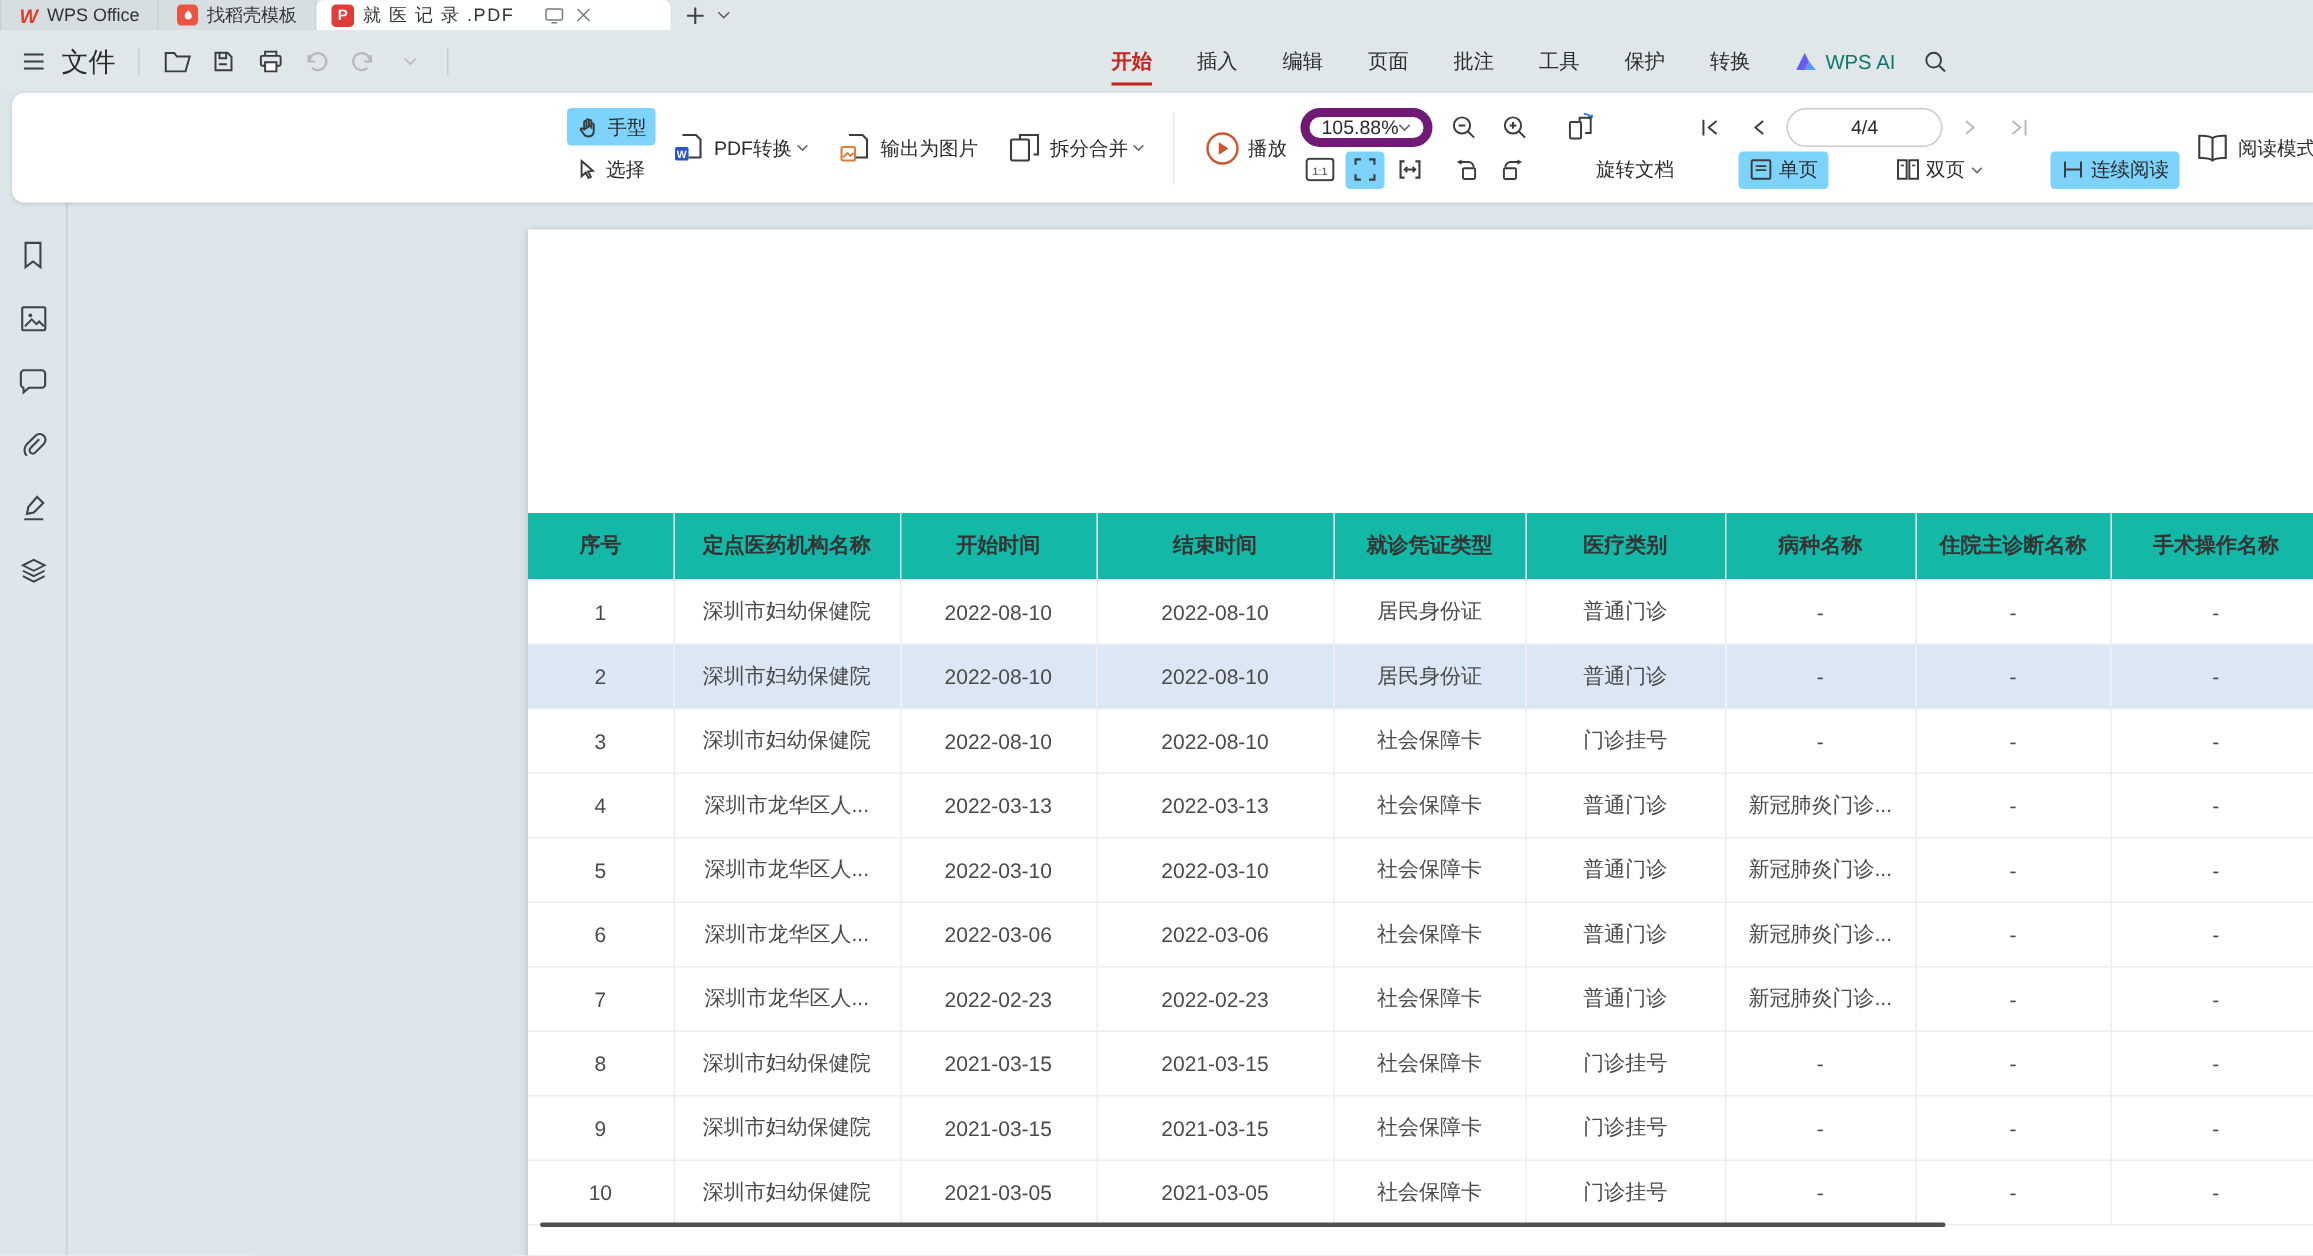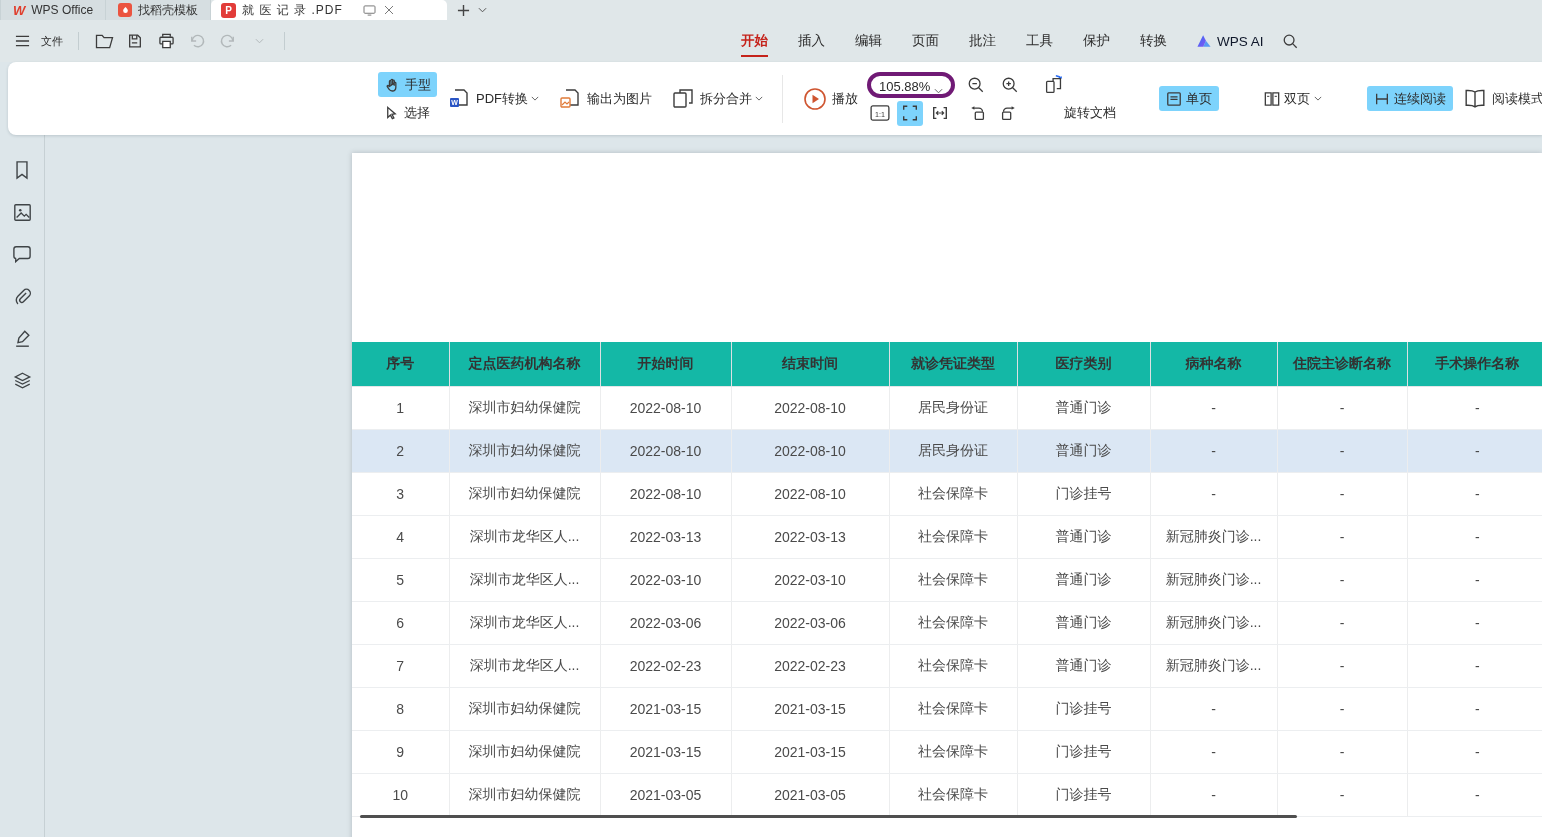--- a/index.html
+++ b/index.html
@@ -15,46 +15,46 @@
          border-right:1px solid #c8d2d5; color:#333; }
   .tab.first { border-left:1px solid #c8d2d5; }
   .tab.active { background:#ffffff; border:none; border-radius:5px 5px 0 0; padding:0 10px; min-width:236px; }
   .tab .title-sp { letter-spacing:1px; }
   .tab-btns { display:flex; align-items:center; gap:8px; margin-left:14px; color:#7a7a7a; }
   .newtab { display:flex; align-items:center; gap:8px; padding:0 10px; color:#444; }
 
   
   .menubar { position:relative; height:42px; background:#e0e7e9; }
   .file-group { position:absolute; left:10px; top:0; height:42px; display:flex; align-items:center; gap:7px; }
-  .file-label { font-size:11px; margin-right:2px;text-align:center; }
+  .file-label { font-size:18px; margin-right:2px;text-align:center; }
   .mb-sep { width:1px; height:18px; background:#c3cdd0; margin:0 6px; }
   .mb-ic { width:24px; height:24px; display:flex; align-items:center; justify-content:center; border-radius:3px; color:#3c3c3c; }
   .mb-ic.dis { color:#b2b8ba; }
   .menu-tabs { position:absolute; left:726px; top:0; height:42px; display:flex; align-items:center; font-size:13.5px; }
   .menu-tab { padding:0 15px; height:42px; display:flex; align-items:center; position:relative; color:#2b2b2b; }
   .menu-tab.active { color:#c5231b; font-weight:bold; }
   .menu-tab.active::after { content:""; position:absolute; left:15px; right:15px; bottom:5px; height:2px; background:#c5231b; }
-  .wpsai { display:flex; align-items:center; gap:5px; margin-left:14px; font-size:13.5px; color:#0f172a; }
+  .wpsai { display:flex; align-items:center; gap:5px; margin-left:14px; font-size:13.5px; color:#0f766e; }
   .menu-search { margin-left:18px; color:#3c3c3c; }
 
   
   .toolbar { position:relative; margin-left:8px; height:73px; background:#fff;
              border-radius:8px 0 0 8px; box-shadow:0 1px 3px rgba(40,60,70,.18);
              display:flex; align-items:center; padding-left:370px; font-size:13px; color:#2b2b2b; }
   .vsep { width:1px; height:48px; background:#e7e7e7; margin:0 10px; flex:none; }
   .tcol2 { display:flex; flex-direction:column; gap:3px; justify-content:center; }
   .trow { display:flex; align-items:center; gap:5px; height:25px; padding:0 6px; border-radius:3px; white-space:nowrap; }
   .trow.sel, .ibtn.sel, .chip.sel { background:#7dd3fc;justify-content:center; }
   .bigbtn { display:flex; flex-direction:row; align-items:center; justify-content:center; gap:4px;
             padding:0 9px; height:62px; border-radius:4px; white-space:nowrap; }
   .bigbtn .lbl { display:flex; align-items:center; gap:3px; }
   .ibtn { width:26px; height:25px; display:flex; align-items:center; justify-content:center; border-radius:3px; color:#3c3c3c; }
   .chip { display:flex; align-items:center; gap:4px; height:25px; padding:0 7px; border-radius:3px; white-space:nowrap;margin-left:32px; }
-  .zoombox { display:flex; align-items:flex-end; justify-content:space-between; width:88px; height:26px;
-             border:4px solid #701a75; border-radius:13px; padding:0 8px; font-size:13px; }
+  .zoombox { display:flex; align-items:center; justify-content:space-between; width:88px; height:26px;
+             border:6px solid #701a75; border-radius:13px; padding:0 8px; font-size:13px; }
   .pagebox { width:104px; height:26px; border:1px solid #c9c9c9; border-radius:13px;
              display:flex; align-items:center; justify-content:center; font-size:13px; }
   .navrow { display:flex; align-items:center; gap:6px; height:26px; }
   .chev { color:#666; }
 
   
   .content { display:flex; height:702px; }
   .side { width:45px; flex:none; border-right:1px solid #c6d0d4; display:flex; flex-direction:column;
           align-items:center; padding-top:24px; gap:20px; color:#3f4447; }
   .side .sic { width:22px; height:22px; display:flex; align-items:center; justify-content:center; }
@@ -330,20 +330,45 @@
             <path d="M14 6.5V2.5l3.5 2L14 6.5z" fill="#3c3c3c"></path>
             <path d="M15 4.5H9a4 4 0 0 0-4 4" fill="none" stroke="#3c3c3c" stroke-width="1.3"></path>
             <rect x="4" y="9" width="9" height="8" rx="1" fill="none" stroke="#3c3c3c" stroke-width="1.3"></rect>
           </svg>
       </span>
       <span class="chip">旋转文档</span>
     </div>
   </div>
 
   <div class="tcol2" style="margin-left:4px;">
+    <div class="navrow">
+      <span class="ibtn">
+        <svg class="i" width="14" height="14" viewBox="0 0 16 16">
+            <path d="M3 2v12M13 3l-6 5 6 5" fill="none" stroke="#3c3c3c" stroke-width="1.3"></path>
+          </svg>
+      </span>
+      <span class="ibtn">
+        <svg class="i" width="12" height="14" viewBox="0 0 14 16">
+            <path d="M11 3L5 8l6 5" fill="none" stroke="#3c3c3c" stroke-width="1.3"></path>
+          </svg>
+      </span>
+      <div class="pagebox">
+        <span>4/4</span>
+      </div>
+      <span class="ibtn">
+        <svg class="i" width="12" height="14" viewBox="0 0 14 16">
+            <path d="M3 3l6 5-6 5" fill="none" stroke="#b9b9b9" stroke-width="1.3"></path>
+          </svg>
+      </span>
+      <span class="ibtn">
+        <svg class="i" width="14" height="14" viewBox="0 0 16 16">
+            <path d="M13 2v12M3 3l6 5-6 5" fill="none" stroke="#b9b9b9" stroke-width="1.3"></path>
+          </svg>
+      </span>
+    </div>
     <div style="display:flex;align-items:center;gap:6px;">
       <span class="chip sel">
         <svg class="i" width="16" height="16" viewBox="0 0 18 18">
             <rect x="2" y="2" width="14" height="14" rx="1" fill="none" stroke="#3c3c3c" stroke-width="1.3"></rect>
             <path d="M5 6.5h8M5 9.5h8" stroke="#3c3c3c" stroke-width="1.2"></path>
           </svg>
         <span>单页</span>
       </span>
       <span class="chip">
         <svg class="i" width="16" height="16" viewBox="0 0 18 18">

